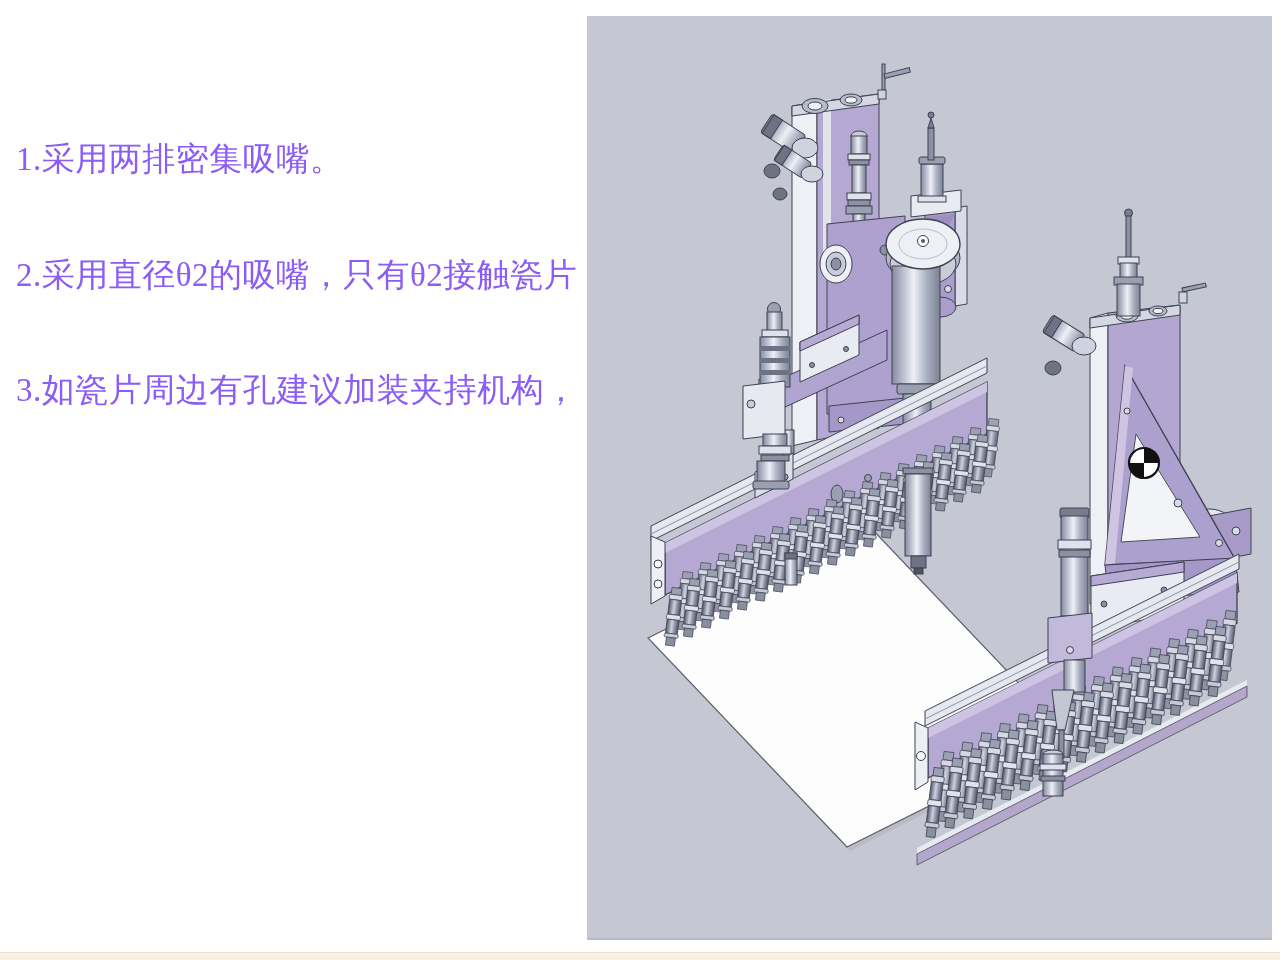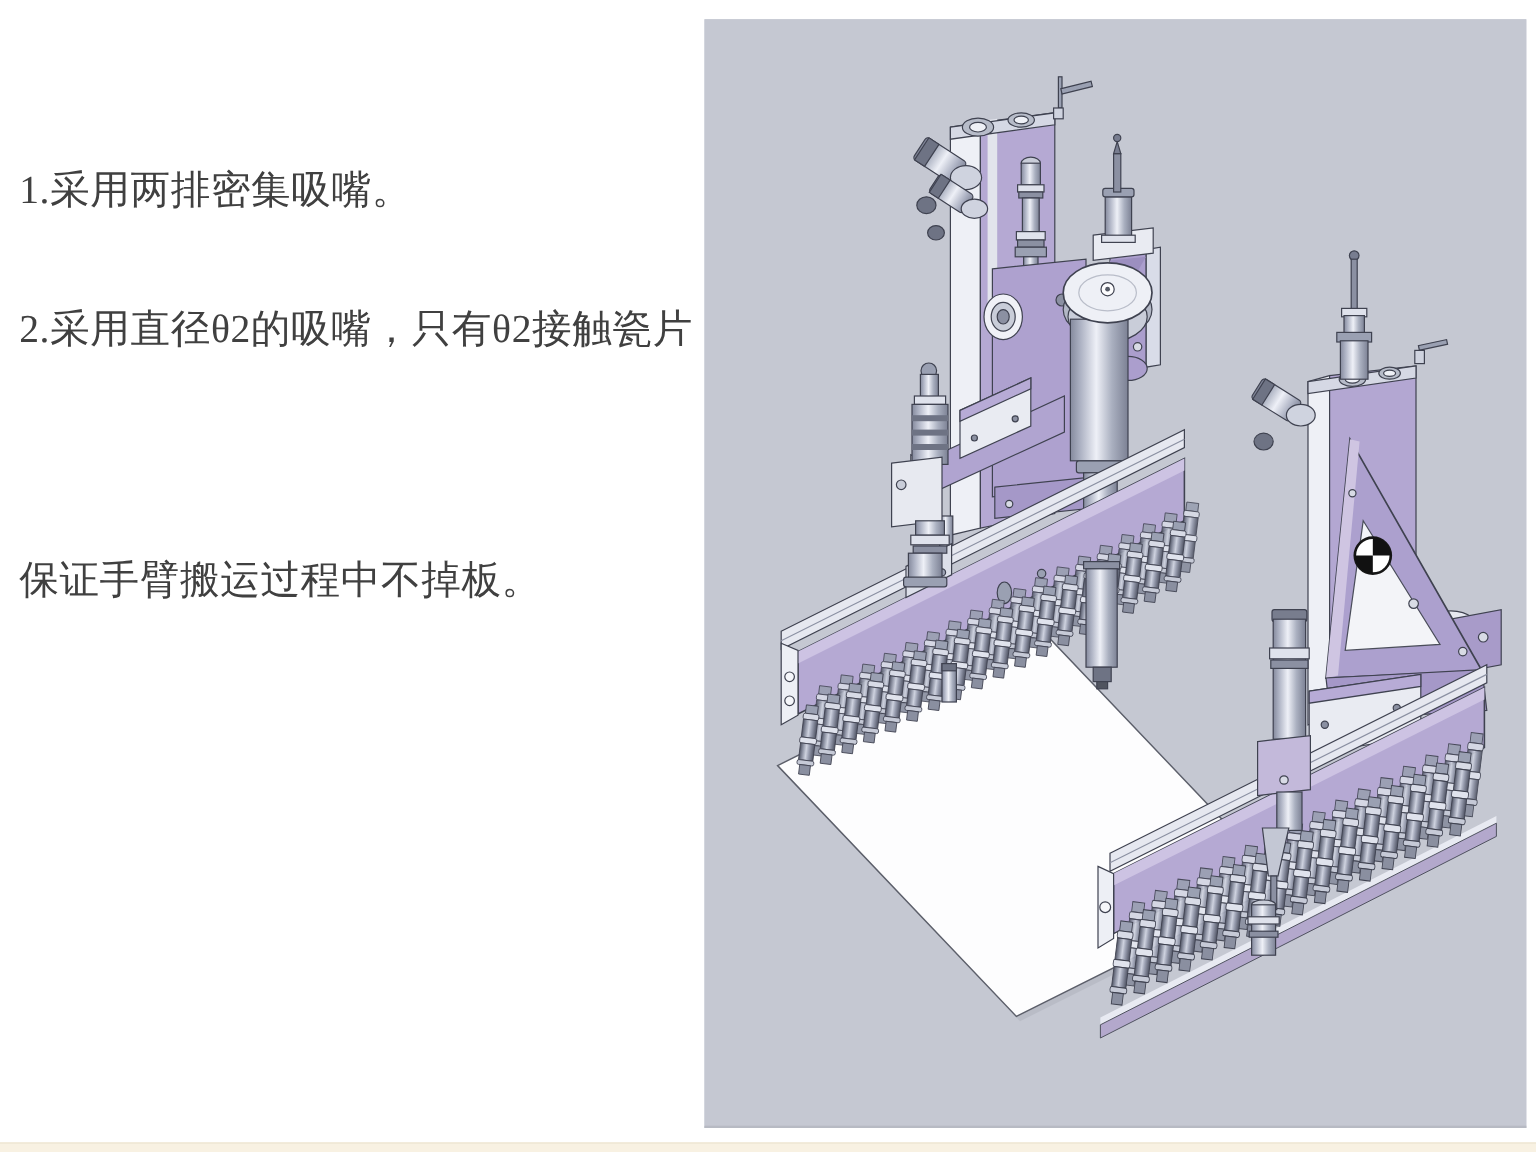--- a/index.html
+++ b/index.html
@@ -4,41 +4,41 @@
 <style>
   html,body{margin:0;padding:0;}
   body{
     width:1280px;height:960px;position:relative;overflow:hidden;
     background:#ffffff;
     font-family:"Liberation Serif","DejaVu Serif",serif;
   }
   .notes{position:absolute;left:0;top:0;width:587px;height:960px;}
   .notes p{
     position:absolute;left:16px;margin:0;
-    font-size:33px;line-height:1.45;color:#404040;letter-spacing:.5px;
+    font-size:33px;line-height:1.45;color:#8b5cf6;letter-spacing:.5px;
     white-space:nowrap;
   }
   .n1{top:136px;} .n2{top:252px;text-align:right;} .n3{top:367px;} .n4{top:461px;}
   .figure-panel{
     position:absolute;left:587px;top:16px;width:685px;height:922px;
     background:#c5c8d2;border-bottom:2px solid #b7bac3;
   }
   .figure-panel svg{display:block;width:685px;height:922px;}
   .bottom-strip{
     position:absolute;left:0;right:0;bottom:0;height:7px;
     background:#f8f1e2;border-top:1px solid #ece3cf;
   }
 </style>
 </head>
 <body>
 
 <div class="notes">
   <p class="n1">1.采用两排密集吸嘴。</p>
   <p class="n2">2.采用直径θ2的吸嘴，只有θ2接触瓷片</p>
-  <p class="n4">保证手臂搬运过程中不掉板。</p>
+  <p class="n3">3.如瓷片周边有孔建议加装夹持机构，</p>
 </div>
 
 <div class="figure-panel">
 <svg viewBox="0 0 685 922" xmlns="http://www.w3.org/2000/svg" xmlns:xlink="http://www.w3.org/1999/xlink">
   <defs>
     <linearGradient id="gm" x1="0" y1="0" x2="1" y2="0">
       <stop offset="0" stop-color="#858a9d"></stop>
           <stop offset=".18" stop-color="#aeb3c4"></stop>
       <stop offset=".45" stop-color="#eef0f7"></stop>
           <stop offset=".72" stop-color="#aab0c0"></stop>

